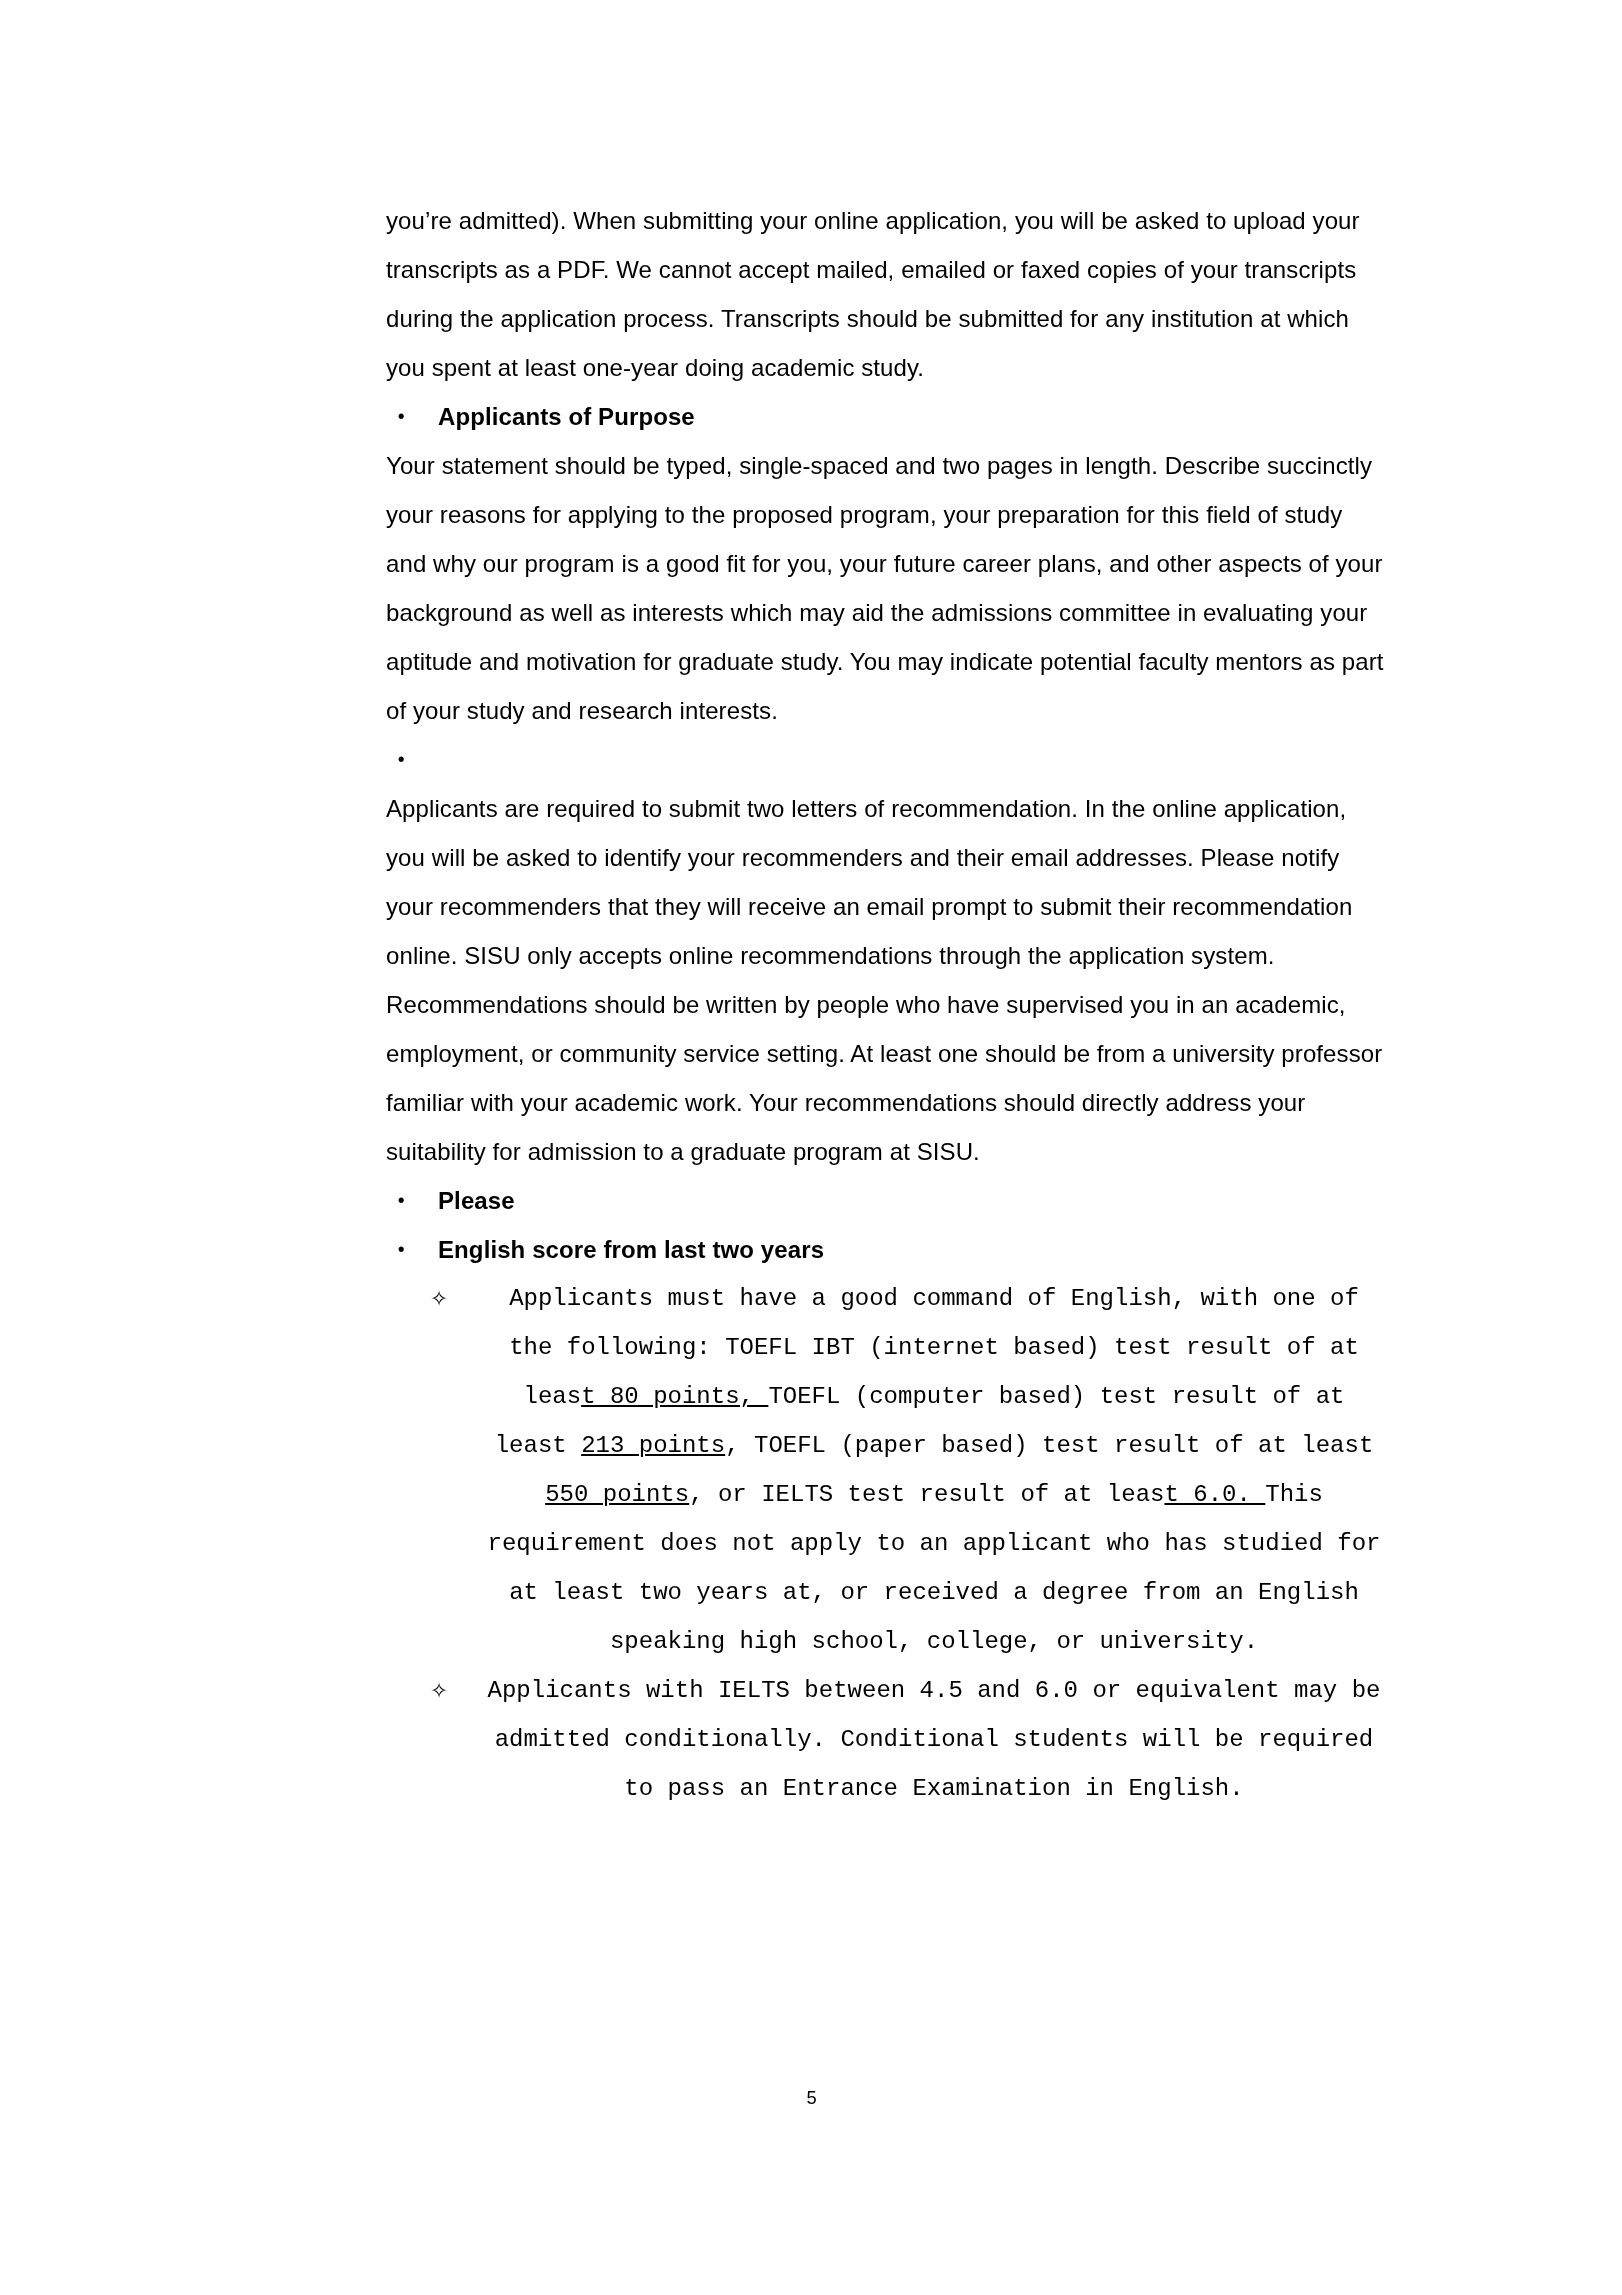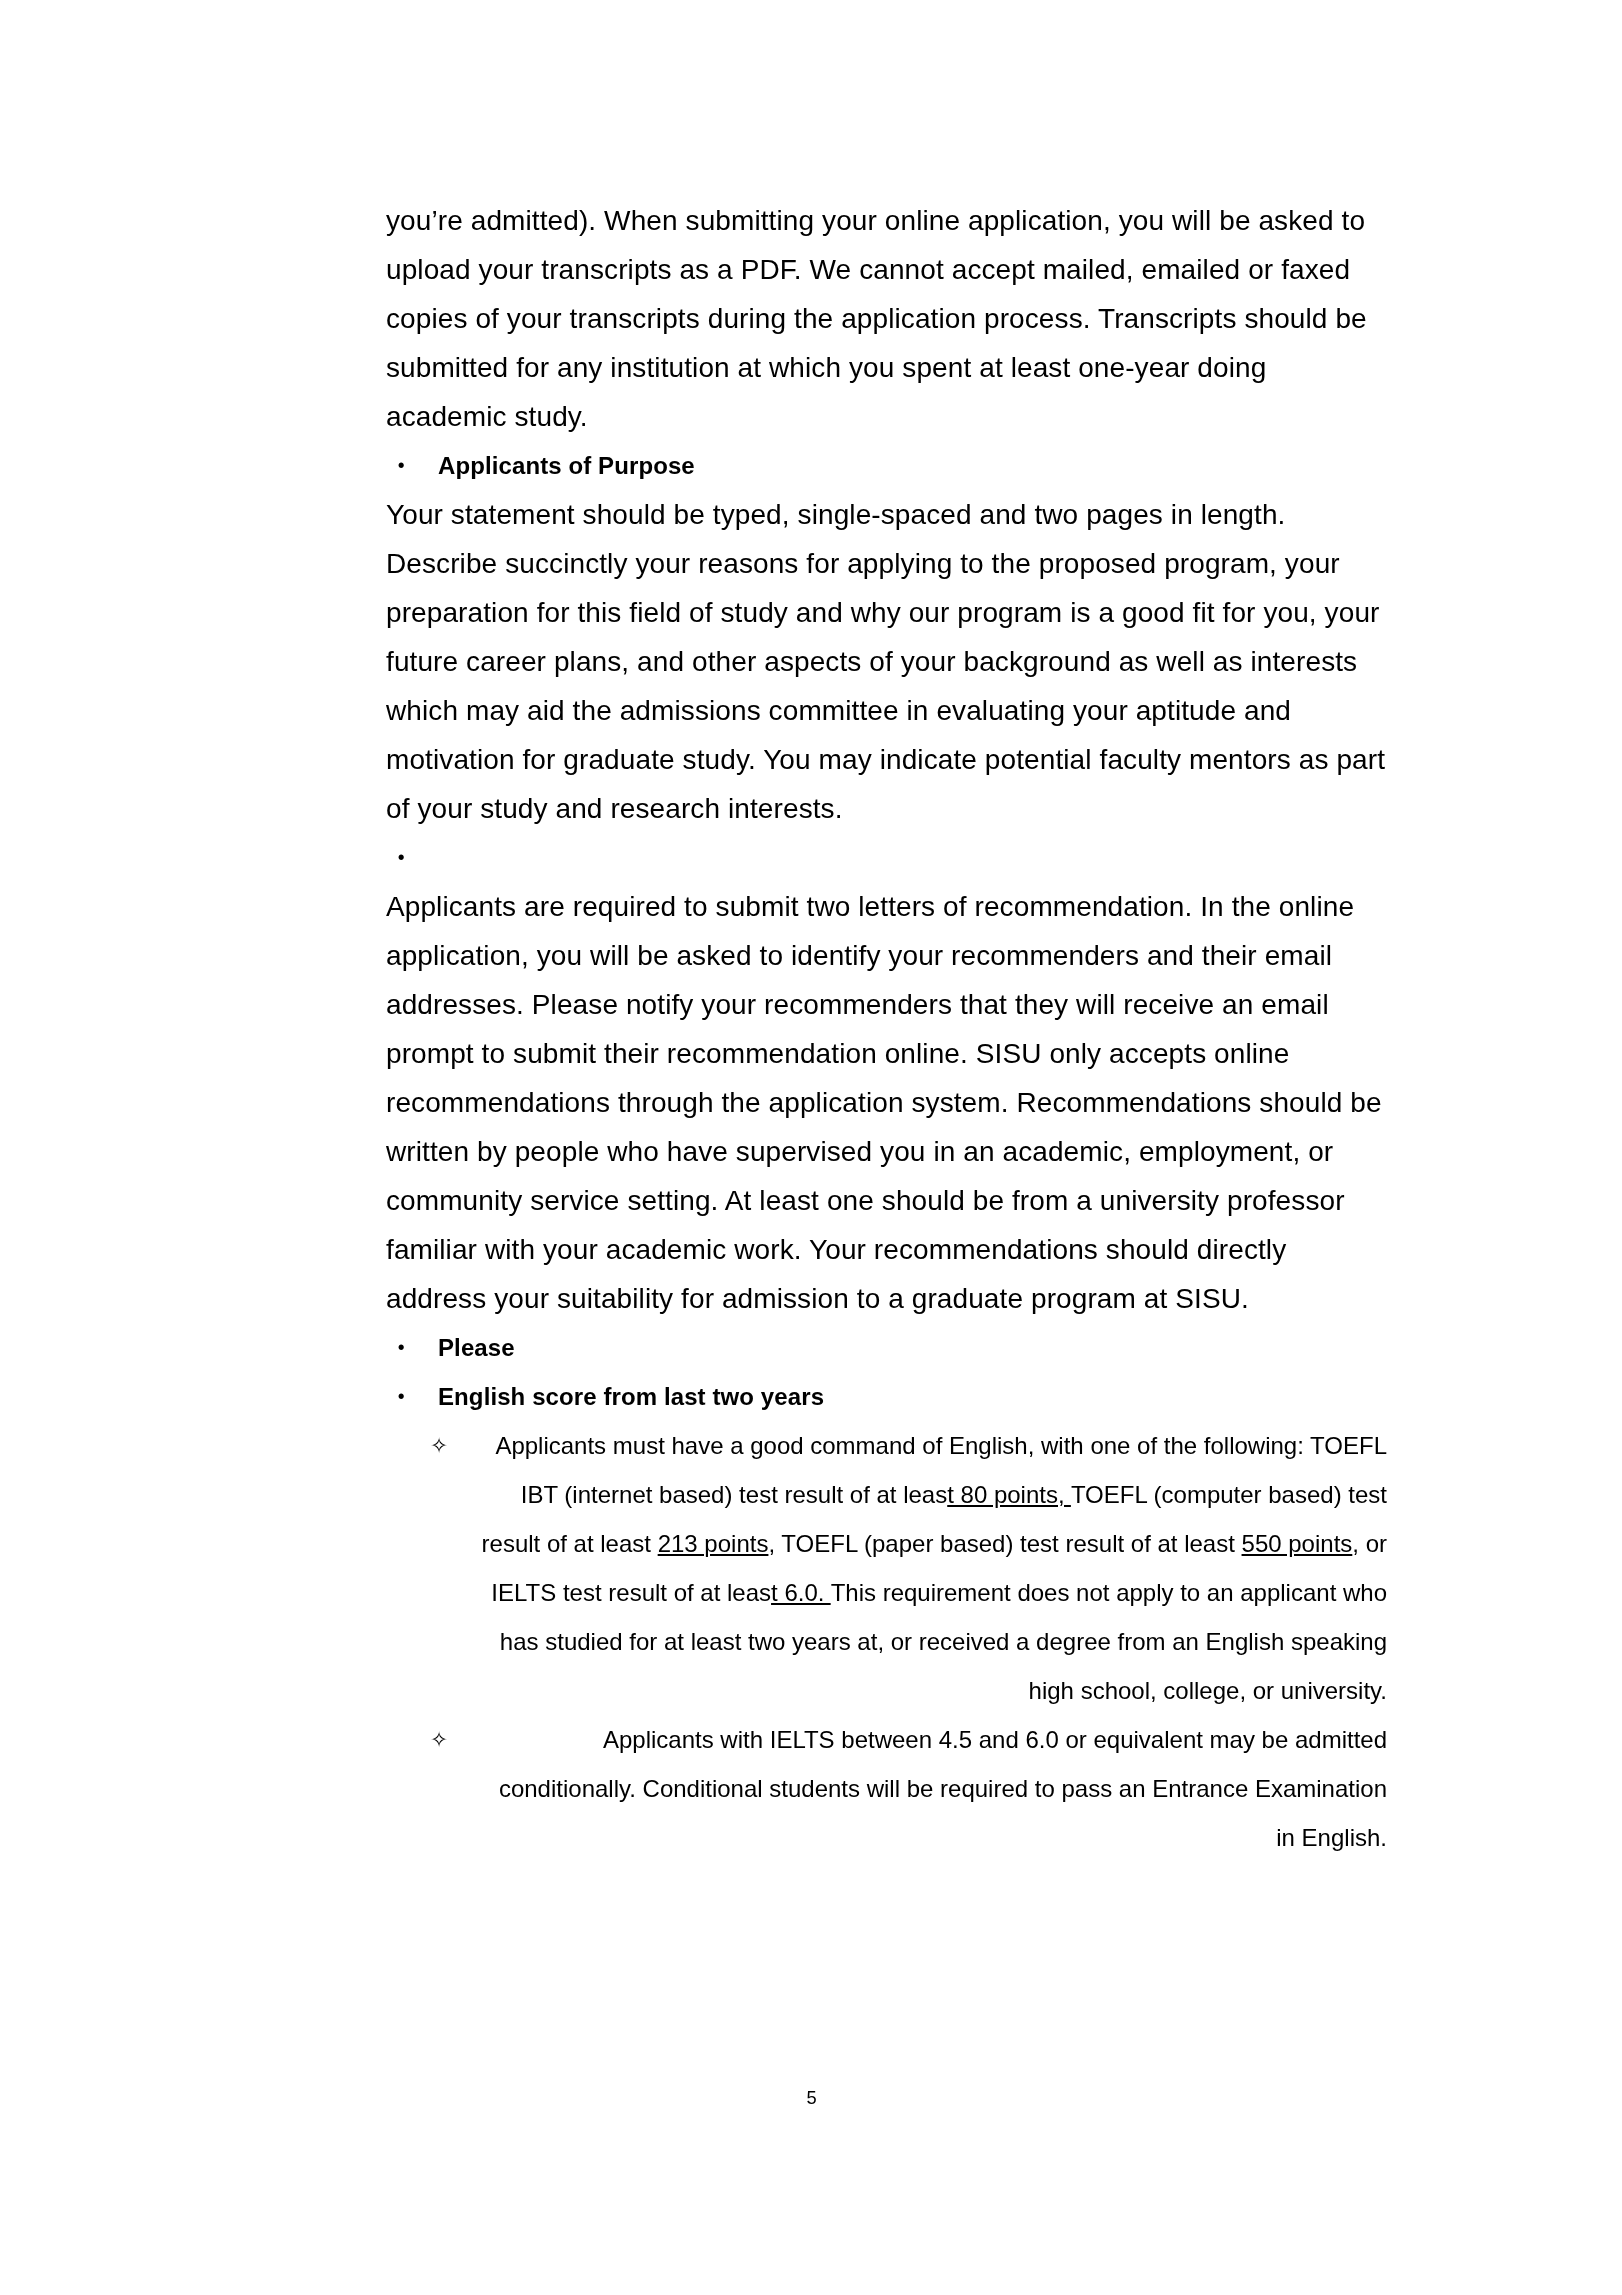--- a/index.html
+++ b/index.html
@@ -19,21 +19,21 @@
     width: 1623px;
     height: 2295px;
     box-sizing: border-box;
     padding: 196px 222px 0 386px;
   }
   .content {
     width: 1001px;
   }
   p.para {
     margin: 0;
-    font-size: 28px;
+    font-size: 24px;
     line-height: 49px;
     text-align: left;
     letter-spacing: 0.1px;
   }
   .bullet-item {
     display: flex;
     margin: 0;
     font-size: 24px;
     line-height: 49px;
   }
@@ -57,21 +57,22 @@
     padding-left: 44px;
   }
   .sub-item .marker {
     width: 51px;
     flex: 0 0 51px;
     font-size: 21.6px;
     line-height: 49px;
   }
   .sub-item .sub-text {
     flex: 1 1 auto;
-    text-align: right;
+    text-align: center;
+    font-family: Liberation Mono, monospace;
   }
   .u {
     text-decoration: underline;
   }
   .page-number {
     position: absolute;
     left: 0;
     right: 0;
     top: 2087px;
     text-align: center;

